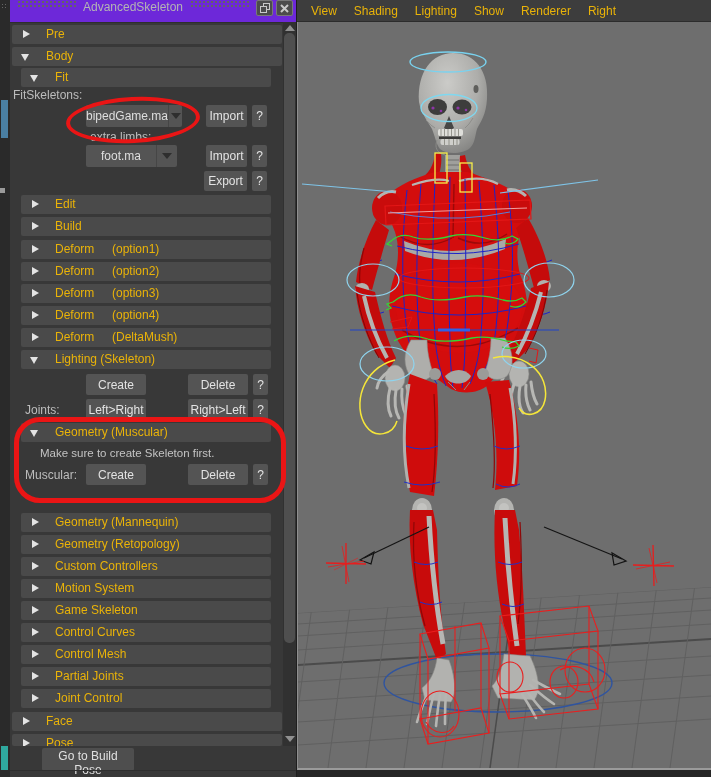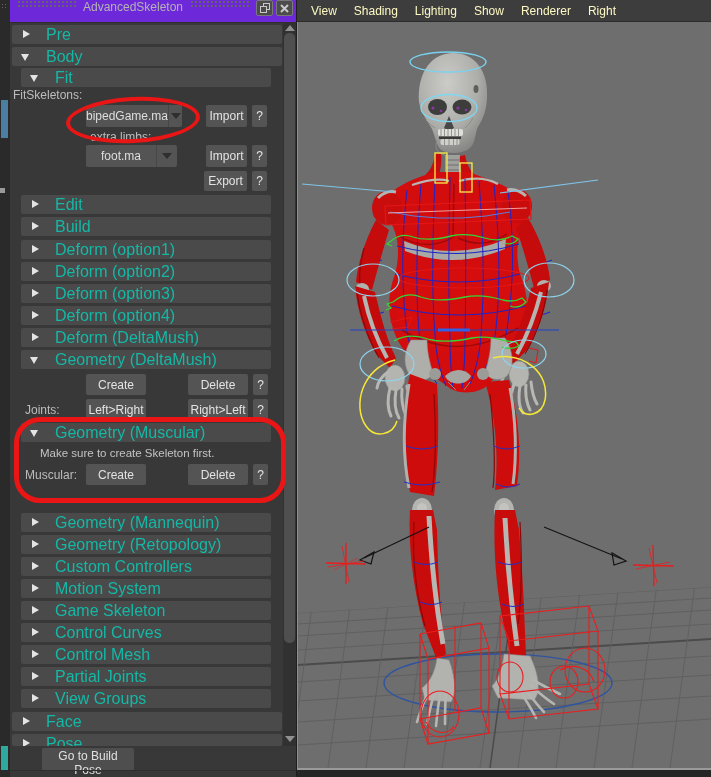--- a/index.html
+++ b/index.html
@@ -16,22 +16,22 @@
   
   .panel{position:absolute;left:10px;top:0;width:286px;height:777px;background:#383838;}
   .titlebar{position:absolute;left:0;top:0;width:286px;height:22px;background:#6d28d9;
     display:flex;align-items:flex-start;border-bottom:1px solid #2e2e2e;}
   .tb-dots{height:7px;flex:1;margin:0 7px;
     background-image:radial-gradient(#646464 0.9px,transparent 1.2px);background-size:4px 4px;}
   .tb-title{color:#b4b4b4;font-size:12px;white-space:nowrap;}
   .tb-icon{width:15px;height:14px;border:1px solid #787878;border-radius:2px;background:#4c4c4c;
     display:flex;align-items:center;justify-content:center;margin-right:3px;cursor:pointer;}
   
-  .hdr1,.hdr2{position:absolute;height:19px;background:#4a4a4a;border-radius:2px;color:#14b8a6;
-    font-size:16px;line-height:19px;cursor:pointer;}
+  .hdr1,.hdr2{position:absolute;height:19px;background:#4a4a4a;border-radius:2px;color:#eab308;
+    font-size:12px;line-height:19px;cursor:pointer;}
   .hdr1{left:2px;width:270px;}
   .hdr2{left:11px;width:250px;}
   .tri{position:absolute;width:0;height:0;}
   .tri-r{left:11px;top:5px;border-left:7px solid #e4e4e4;border-top:4.5px solid transparent;border-bottom:4.5px solid transparent;}
   .tri-d{left:9px;top:7px;border-top:7px solid #e4e4e4;border-left:4.5px solid transparent;border-right:4.5px solid transparent;}
   .hlbl{position:absolute;left:34px;}
   .hopt{position:absolute;left:91px;}
   .lbl{position:absolute;color:#bdbdbd;font-size:12px;white-space:nowrap;}
   .btn{position:absolute;background:#545454;border:none;border-radius:2px;color:#e3e3e3;
     font-size:12px;text-align:center;padding:0;cursor:pointer;height:21px;}
@@ -52,21 +52,21 @@
     border:4px solid #ea1515;border-radius:50%;transform:rotate(-3deg);pointer-events:none;}
   .annot-rect{position:absolute;left:4px;top:417px;width:262px;height:76px;
     border:5px solid #ea1515;border-radius:26px;pointer-events:none;}
   .footer-btn{position:absolute;left:32px;top:748px;width:92px;height:23px;background:#4e4e4e;
     border:none;border-radius:2px;color:#e0e0e0;font-size:12px;cursor:pointer;}
   .panel-bottom-line{position:absolute;left:0;top:770px;width:286px;height:1px;background:#2e2e2e;}
   
   .divider{position:absolute;left:296px;top:0;width:1px;height:777px;background:#1e1e1e;}
   .vmenu{position:absolute;left:297px;top:0;width:414px;height:22px;background:#3d3d3d;
     border-bottom:1px solid #2c2c2c;display:flex;align-items:center;gap:17px;padding-left:14px;box-sizing:border-box;}
-  .vmenu span{color:#fef9c3;font-size:12px;cursor:pointer;}
+  .vmenu span{color:#eab308;font-size:12px;cursor:pointer;}
   .scene{position:absolute;left:297px;top:22px;width:413px;height:746px;background:#6e6e6e;
     border-left:1px solid #8f8f8f;border-bottom:2px solid #9a9a9a;box-sizing:content-box;}
   .bottom-strip{position:absolute;left:297px;top:770px;width:414px;height:7px;background:#262626;}
 </style>
 </head>
 <body>
 
 <div id="app">
 
   <div class="rail">
@@ -164,21 +164,21 @@
       <span class="hopt">(option4)</span>
       </div>
     <div class="hdr2" style="top:328px">
       <span class="tri tri-r"></span>
       <span class="hlbl">Deform</span>
       <span class="hopt">(DeltaMush)</span>
       </div>
 
     <div class="hdr2" style="top:350px">
       <span class="tri tri-d"></span>
-      <span class="hlbl">Geometry (DeltaMush)</span>
+      <span class="hlbl">Lighting (Skeleton)</span>
       </div>
 
     <button class="btn" style="left:76px;top:374px;width:60px">Create</button>
     <button class="btn" style="left:178px;top:374px;width:60px">Delete</button>
     <button class="btn" style="left:243px;top:374px;width:15px">?</button>
 
     <span class="lbl" style="left:15px;top:403px">Joints:</span>
     <button class="btn" style="left:76px;top:399px;width:60px">Left&gt;Right</button>
     <button class="btn" style="left:178px;top:399px;width:60px">Right&gt;Left</button>
     <button class="btn" style="left:243px;top:399px;width:15px">?</button>
@@ -222,21 +222,21 @@
     <div class="hdr2" style="top:667px">
       <span class="tri tri-r"></span>
       <span class="hlbl">Partial Joints</span>
       </div>
     <div class="hdr2" style="top:645px">
       <span class="tri tri-r"></span>
       <span class="hlbl">Control Mesh</span>
       </div>
     <div class="hdr2" style="top:689px">
       <span class="tri tri-r"></span>
-      <span class="hlbl">View Groups</span>
+      <span class="hlbl">Joint Control</span>
       </div>
 
     <div class="hdr1" style="top:712px">
       <span class="tri tri-r"></span>
       <span class="hlbl">Face</span>
       </div>
     <div class="hdr1" style="top:734px;height:12px;overflow:hidden">
       <span class="tri tri-r"></span>
       <span class="hlbl">Pose</span>
       </div>

